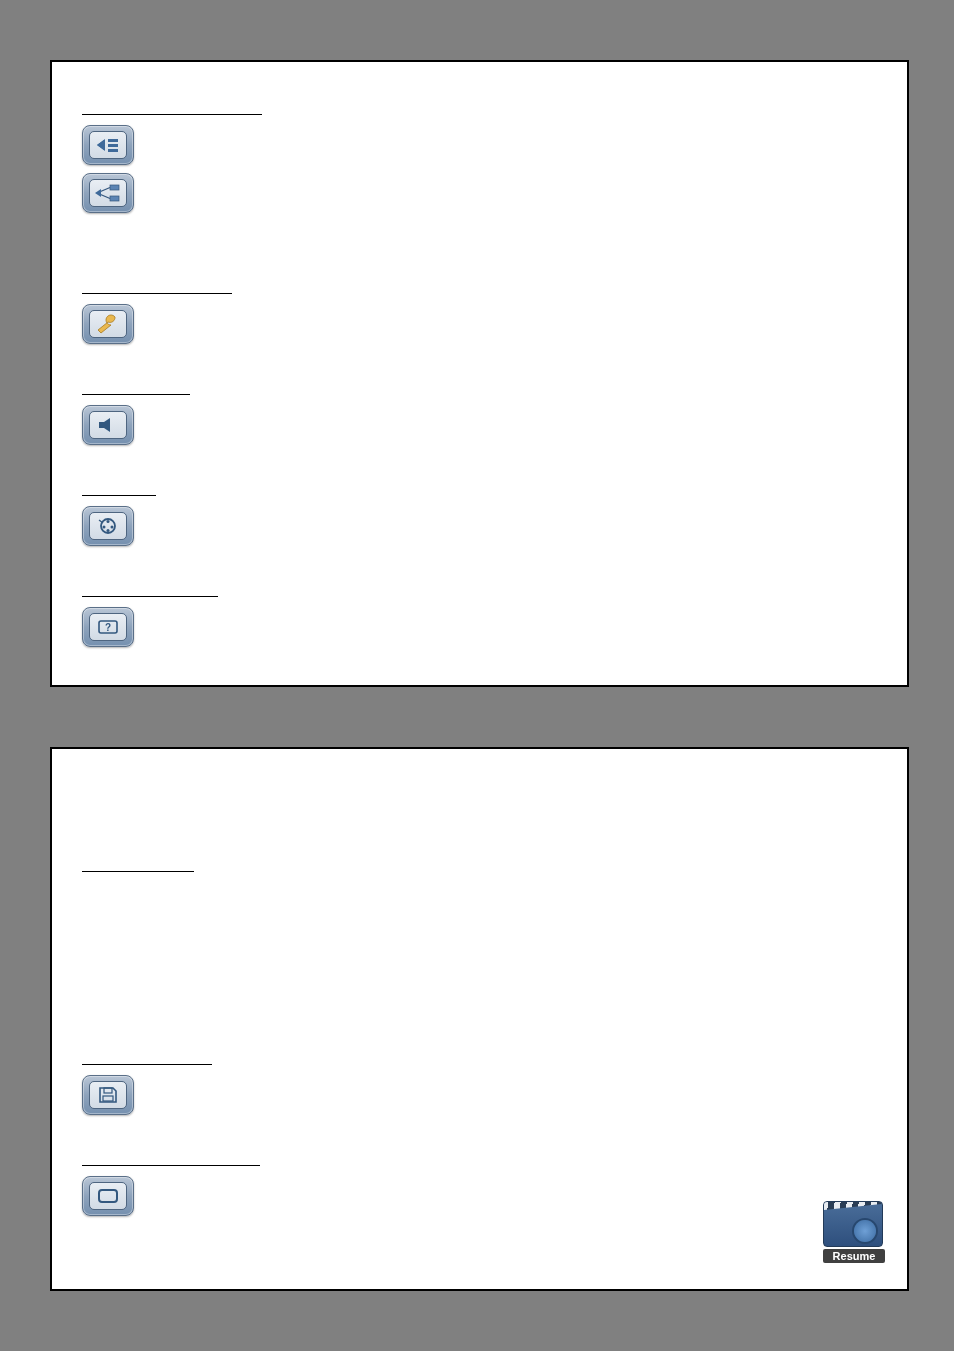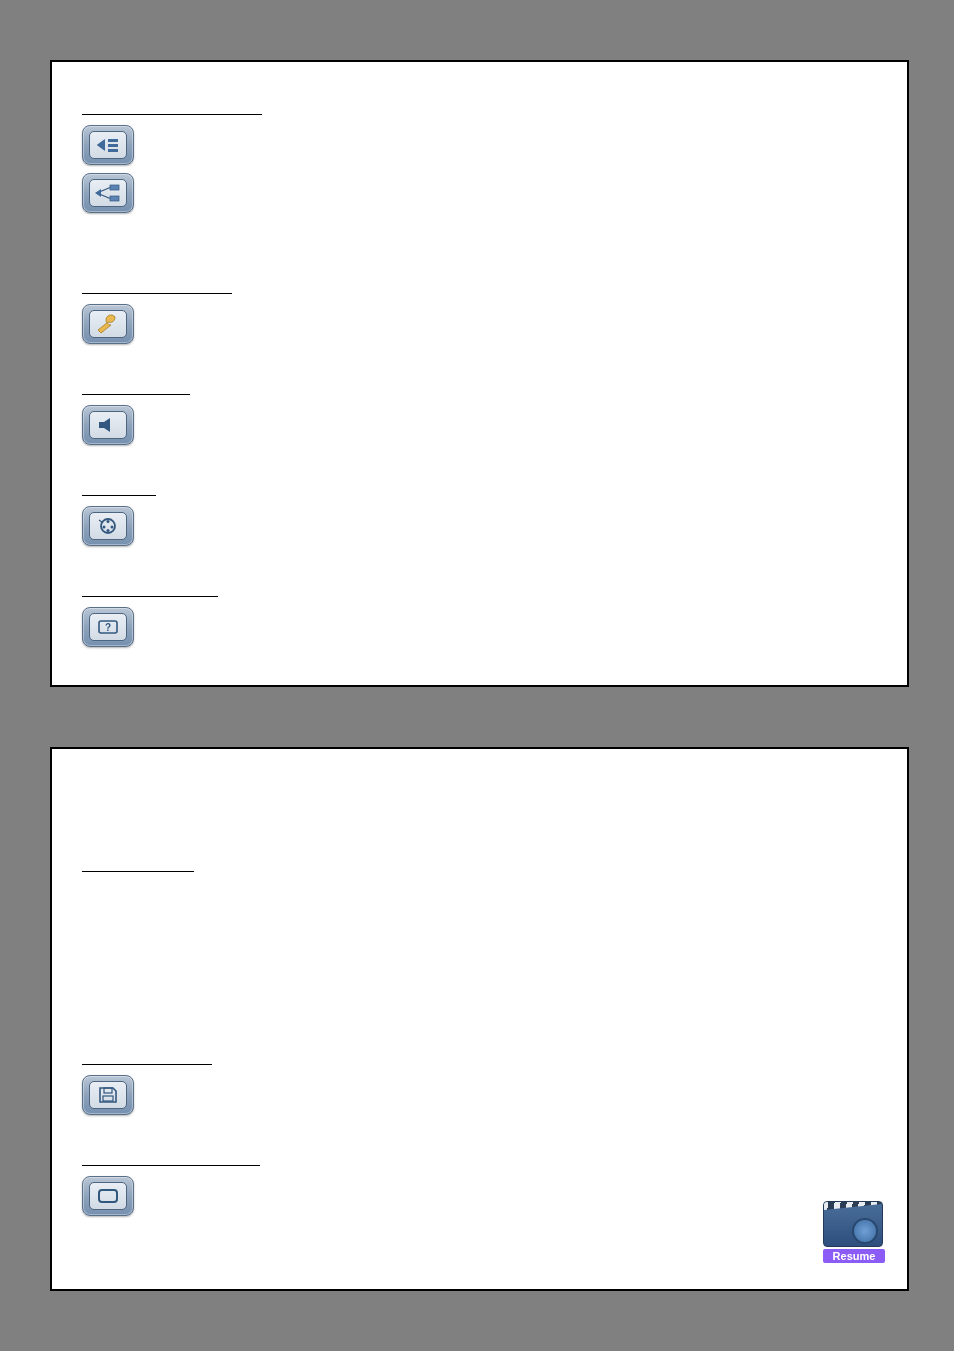--- a/index.html
+++ b/index.html
@@ -106,21 +106,21 @@
     right: 6px; bottom: 4px;
     width: 22px; height: 22px;
     border-radius: 50%;
     background: radial-gradient(#6fa0d6, #3b6aa0);
     box-shadow: 0 0 0 2px #27476e;
   }
   .resume-icon .label {
     color: #fff;
     font-size: 11px;
     font-weight: bold;
-    background: #8b5cf6;
+    background: #404040;
     padding: 1px 2px;
     border-radius: 2px;
     margin-top: 2px;
   }
   svg { display: block; }
 </style>
 </head>
 <body>
 
 <div class="page-wrap">

